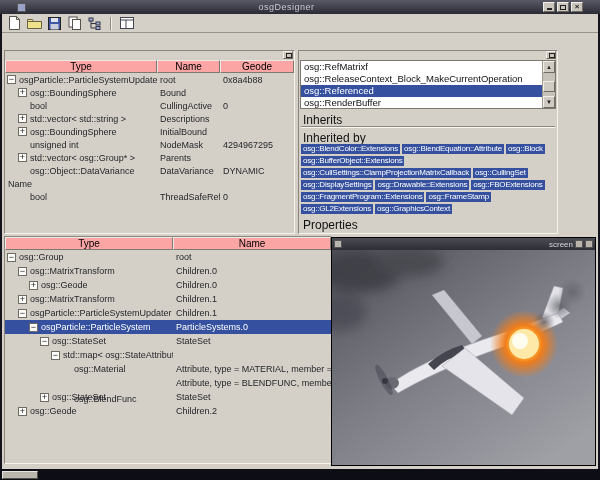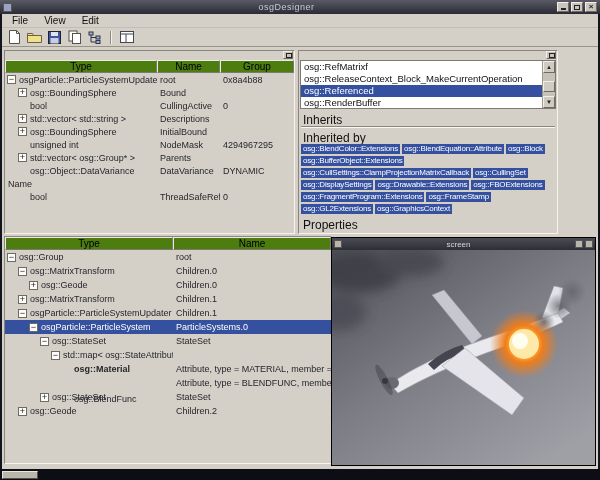--- a/index.html
+++ b/index.html
@@ -2,21 +2,21 @@
 <html style="--accent: #34509e; --chrome: #d4d0c8;"><head>
 <meta charset="utf-8">
 <style>
   :root{ --accent:#34509e; --chrome:#d4d0c8; }
   *{box-sizing:border-box;margin:0;padding:0}
   html,body{width:600px;height:480px;overflow:hidden}
   body{font-family:"Liberation Sans",sans-serif;background:#14141e;position:relative}
 
   
   .titlebar{position:absolute;left:0;top:0;width:600px;height:14px;
-    background:linear-gradient(#5a5a66,#2b2b36);display:flex;align-items:center;padding:0 3px}
+    background:linear-gradient(#5a5a66,#2b2b36);display:flex;align-items:center;padding:0 17px}
   .tb-icon{width:9px;height:9px;background:#9aa2c8;border:1px solid #555;margin-right:4px;flex:none}
   .tb-title{flex:1;text-align:center;font-size:9px;color:#c9c9d2;letter-spacing:.5px}
   .tb-btns{display:flex;gap:2px}
   .tb-btn{width:12px;height:10px;background:#c9c5bd;border:1px solid;
     border-color:#f2efe9 #6e6a62 #6e6a62 #f2efe9;display:flex;align-items:center;justify-content:center}
   .g-min{width:5px;height:2px;background:#222;margin-top:4px}
   .g-max{width:6px;height:5px;border:1px solid #222}
   .g-close{font-size:8px;font-weight:bold;color:#222;line-height:8px}
 
   .app{position:absolute;left:2px;top:14px;width:596px;height:455px;background:var(--chrome)}
@@ -34,21 +34,21 @@
   .p-props{left:2px;top:36px;width:291px;height:184px}
   .p-class{left:296px;top:36px;width:260px;height:184px}
   .p-tree {left:2px;top:222px;width:328px;height:228px}
 
   .pane-strip{height:9px;position:relative}
   .pane-btn{position:absolute;right:1px;top:0;width:10px;height:8px;background:#c9c5bd;
     border:1px solid;border-color:#f2efe9 #6e6a62 #6e6a62 #f2efe9}
   .pane-btn::after{content:"";position:absolute;left:2px;top:1px;width:4px;height:3px;border:1px solid #222}
 
   .thead{display:flex;height:13px}
-  .hc{background:#4d7c0f;border-top:1px solid #eceae4;border-left:1px solid #eceae4;
+  .hc{background:#fca5a5;border-top:1px solid #eceae4;border-left:1px solid #eceae4;
     border-right:1px solid #7d7970;border-bottom:1px solid #7d7970;
     font-size:10px;color:#000;display:flex;align-items:center;justify-content:center;overflow:hidden}
   .p-props .c-type{width:152px}.p-props .c-name{width:63px}.p-props .c-value{flex:1}
   .p-tree  .c-type{width:168px}.p-tree  .c-name{flex:1}
 
   .tbody{overflow:hidden}
   .trow{display:flex;height:13px;align-items:center;font-size:9px;color:#26262c;white-space:nowrap}
   .p-tree .trow{height:14px}
   .trow.sel{background:var(--accent);color:#fff}
   .cell{overflow:hidden;height:100%;display:flex;align-items:center}
@@ -78,21 +78,21 @@
   .chips{position:absolute;left:2px;right:2px;top:93px;height:72px;display:flex;flex-wrap:wrap;
     align-content:flex-start;gap:2px;overflow:hidden}
   .chip{background:var(--accent);color:#fff;font-size:8px;line-height:10px;padding:0 2px;
     white-space:nowrap;letter-spacing:-0.2px}
   .lbl-properties{top:167px}
 
   
   .viewport{position:absolute;left:329px;top:223px;width:265px;height:229px;background:#000;border:1px solid #000}
   .vp-title{height:12px;background:linear-gradient(#4c4c56,#2e2e36);display:flex;align-items:center;padding:0 2px;gap:2px}
   .vp-btn{width:8px;height:8px;background:#b9b5ad;border:1px solid #555;flex:none}
-  .vp-text{flex:1;text-align:center;font-size:8px;color:#d5d5dc}
+  .vp-text{flex:1;text-align:right;font-size:8px;color:#d5d5dc}
   .vp-canvas{width:263px;height:215px;display:block}
 
   
   .taskbar{position:absolute;left:0;top:469px;width:600px;height:11px;background:#0d0d15;
     display:flex;align-items:center;padding-left:2px}
   .task-btn{width:36px;height:8px;background:#bab6ae;border:1px solid;border-color:#e8e5df #55524c #55524c #e8e5df}
 </style>
 </head>
 <body>
 
@@ -107,27 +107,20 @@
         <span class="g-max"></span>
       </div>
     <div class="tb-btn">
         <span class="g-close">×</span>
       </div>
   </div>
 </div>
 
 <div class="app">
 
-  <div class="menubar">
-    <div style="display:flex">
-        <div class="menu-item">File</div>
-        <div class="menu-item">View</div>
-        <div class="menu-item">Edit</div>
-      </div>
-  </div>
 
   <div class="toolbar">
       <div class="tool-btn">
         <span class="ticon">
           <svg width="13" height="14" viewBox="0 0 13 14">
             <path d="M1.5 .5h7l3 3v10h-10z" fill="#fff" stroke="#55524c"></path>
             <path d="M8.5 .5v3h3" fill="none" stroke="#55524c"></path>
           </svg>
         </span>
       </div>
@@ -177,21 +170,21 @@
       </div>
     </div>
 
   <div class="panel p-props">
     <div class="pane-strip">
       <div class="pane-btn"></div>
     </div>
     <div class="thead">
       <div class="hc c-type">Type</div>
       <div class="hc c-name">Name</div>
-      <div class="hc c-value">Group</div>
+      <div class="hc c-value">Geode</div>
     </div>
     <div class="tbody" id="props-rows">
         <div class="trow">
           <div class="cell ctype" style="padding-left: 2px;">
             <span class="exp">−</span>
             <span class="tlabel">osgParticle::ParticleSystemUpdater</span>
           </div>
           <div class="cell cname">root</div>
           <div class="cell cvalue">0x8a4b88</div>
         </div>
@@ -357,21 +350,21 @@
           </div>
           <div class="cell cname">StateSet</div>
         </div>
         <div class="trow">
           <div class="cell ctype" style="padding-left: 46px;">
             <span class="exp">−</span>
             <span class="tlabel">std::map&lt; osg::StateAttribute::Ty...</span>
           </div>
         </div>
         <div class="trow">
-          <div class="cell ctype" style="padding-left: 69px; font-weight: bold;">
+          <div class="cell ctype" style="padding-left: 69px;">
             <span class="tlabel">osg::Material</span>
           </div>
           <div class="cell cname">Attribute, type = MATERIAL, member = 0</div>
         </div>
         <div class="trow">
           <div class="cell ctype" style="padding-left: 69px; margin-top: 32px;">
             <span class="tlabel">osg::BlendFunc</span>
           </div>
           <div class="cell cname">Attribute, type = BLENDFUNC, member = 0</div>
         </div>

